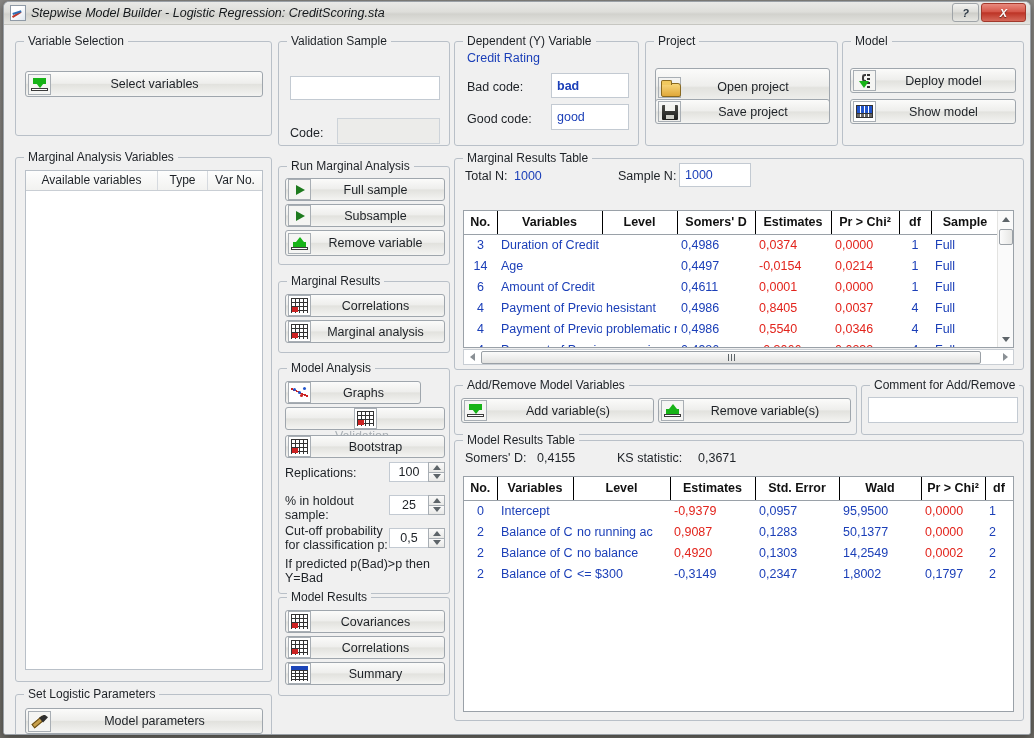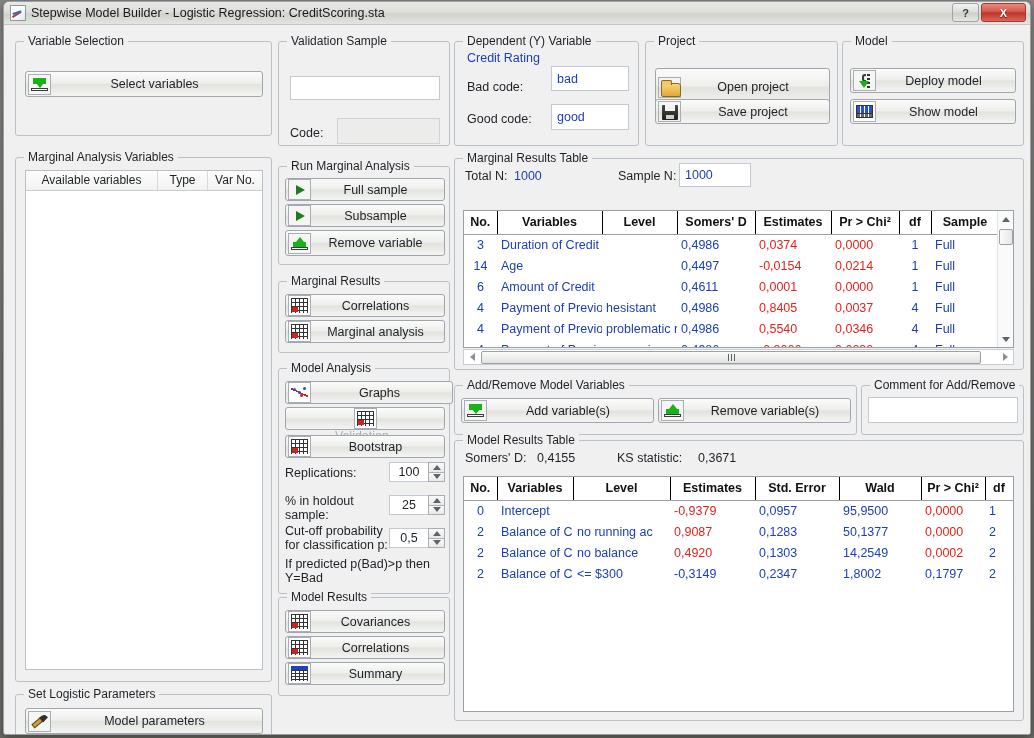--- a/index.html
+++ b/index.html
@@ -28,21 +28,21 @@
     border: 1px solid #9aa0a6;
     border-radius: 6px 6px 3px 3px;
     box-shadow: 0 2px 9px rgba(0,0,0,.45);
     overflow: hidden;
   }
   #titlebar {
     position: relative; height: 23px;
     background: linear-gradient(180deg,#e9e9e7 0%,#dededa 45%,#d2d2cd 55%,#e4e4e0 100%);
     border-bottom: 1px solid #c6c6c1;
     border-radius: 5px 5px 0 0;
-    display: flex; align-items: center;
+    display: flex; align-items: center; font-style: italic;
   }
   #titlebar .ticon {
     width: 16px; height: 16px; margin: 0 5px 0 6px;
     background: linear-gradient(135deg,#ffffff 40%,#dfe6ef 100%);
     border: 1px solid #8f9aa6; position: relative; flex: none;
   }
   #titlebar .ticon::before {
     content:""; position:absolute; left:2px; bottom:2px; width:10px; height:2px;
     background:#c0392b; transform: rotate(-32deg); transform-origin: left bottom;
   }
@@ -312,21 +312,21 @@
         <span class="lbl">Correlations</span>
       </div>
       <div class="btn" style="position:absolute;left:6px;top:38px;width:160px;height:23px;">
         <span class="bi ic-grid"></span>
         <span class="lbl">Marginal analysis</span>
       </div>
     </div>
 
     <div class="gb" style="left:274px;top:343px;width:172px;height:226px;">
       <div class="cap">Model Analysis</div>
-      <div class="btn" style="position:absolute;left:6px;top:12px;width:168px;height:23px;">
+      <div class="btn" style="position:absolute;left:6px;top:12px;width:136px;height:23px;">
         <span class="bi ic-graph"></span>
         <span class="lbl">Graphs</span>
       </div>
       <div class="btn disabled" style="position:absolute;left:6px;top:38px;width:160px;height:23px;flex-direction:column;">
         <span class="bi ic-grid"></span>
         <span class="lbl">Validation</span>
       </div>
       <div class="btn" style="position:absolute;left:6px;top:66px;width:160px;height:23px;">
         <span class="bi ic-grid"></span>
         <span class="lbl">Bootstrap</span>
@@ -387,21 +387,21 @@
       <div class="btn" style="position:absolute;left:6px;top:64px;width:160px;height:23px;">
         <span class="bi ic-sum"></span>
         <span class="lbl">Summary</span>
       </div>
     </div>
 
     <div class="gb" style="left:450px;top:16px;width:185px;height:105px;">
       <div class="cap">Dependent (Y) Variable</div>
       <div class="val" style="left:12px;top:9px;">Credit Rating</div>
       <div class="lab" style="left:12px;top:38px;">Bad code:</div>
-      <div class="fld" style="left:96px;top:24px;width:78px;height:25px;">bad</div>
+      <div class="fld" style="left:96px;top:31px;width:78px;height:25px;font-weight:bold;">bad</div>
       <div class="lab" style="left:12px;top:70px;">Good code:</div>
       <div class="fld" style="left:96px;top:62px;width:78px;height:26px;">good</div>
     </div>
 
     <div class="gb" style="left:641px;top:16px;width:193px;height:105px;">
       <div class="cap">Project</div>
       <div class="btn" style="position:absolute;left:9px;top:26px;width:175px;height:38px;">
         <span class="bi ic-folder"></span>
         <span class="lbl">Open project</span>
       </div>

